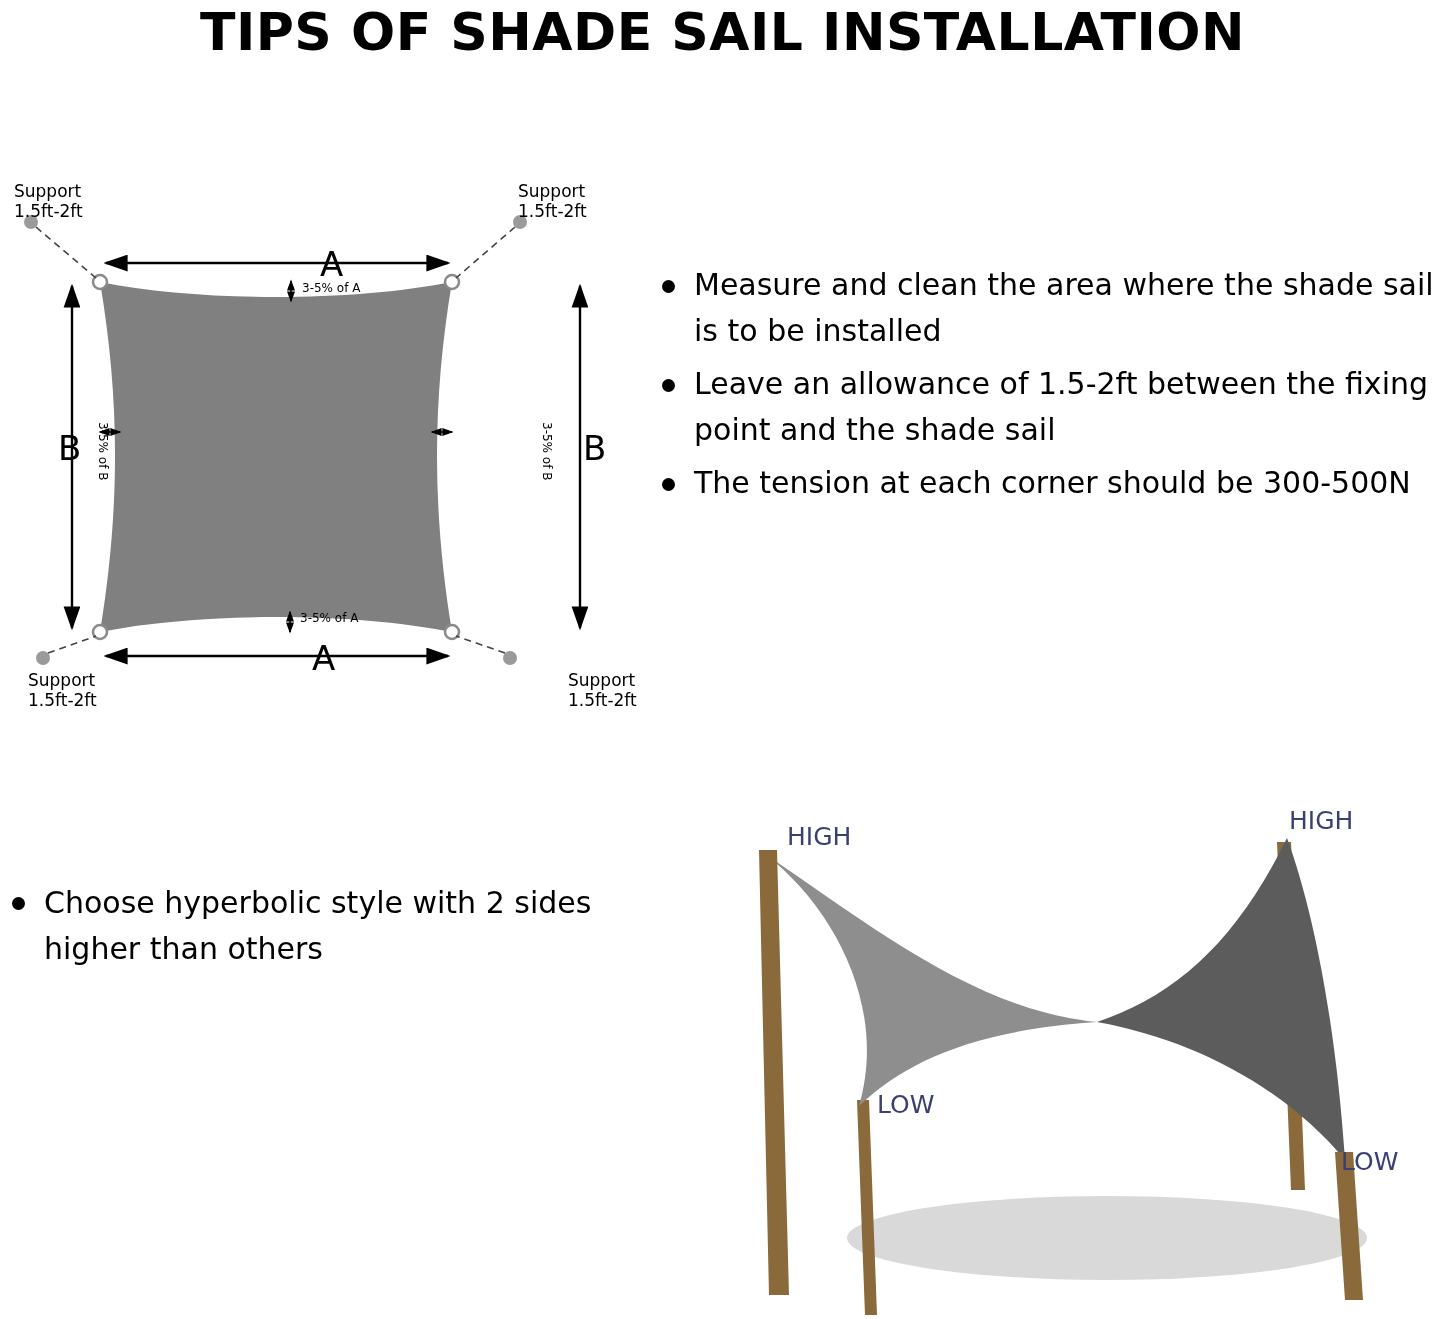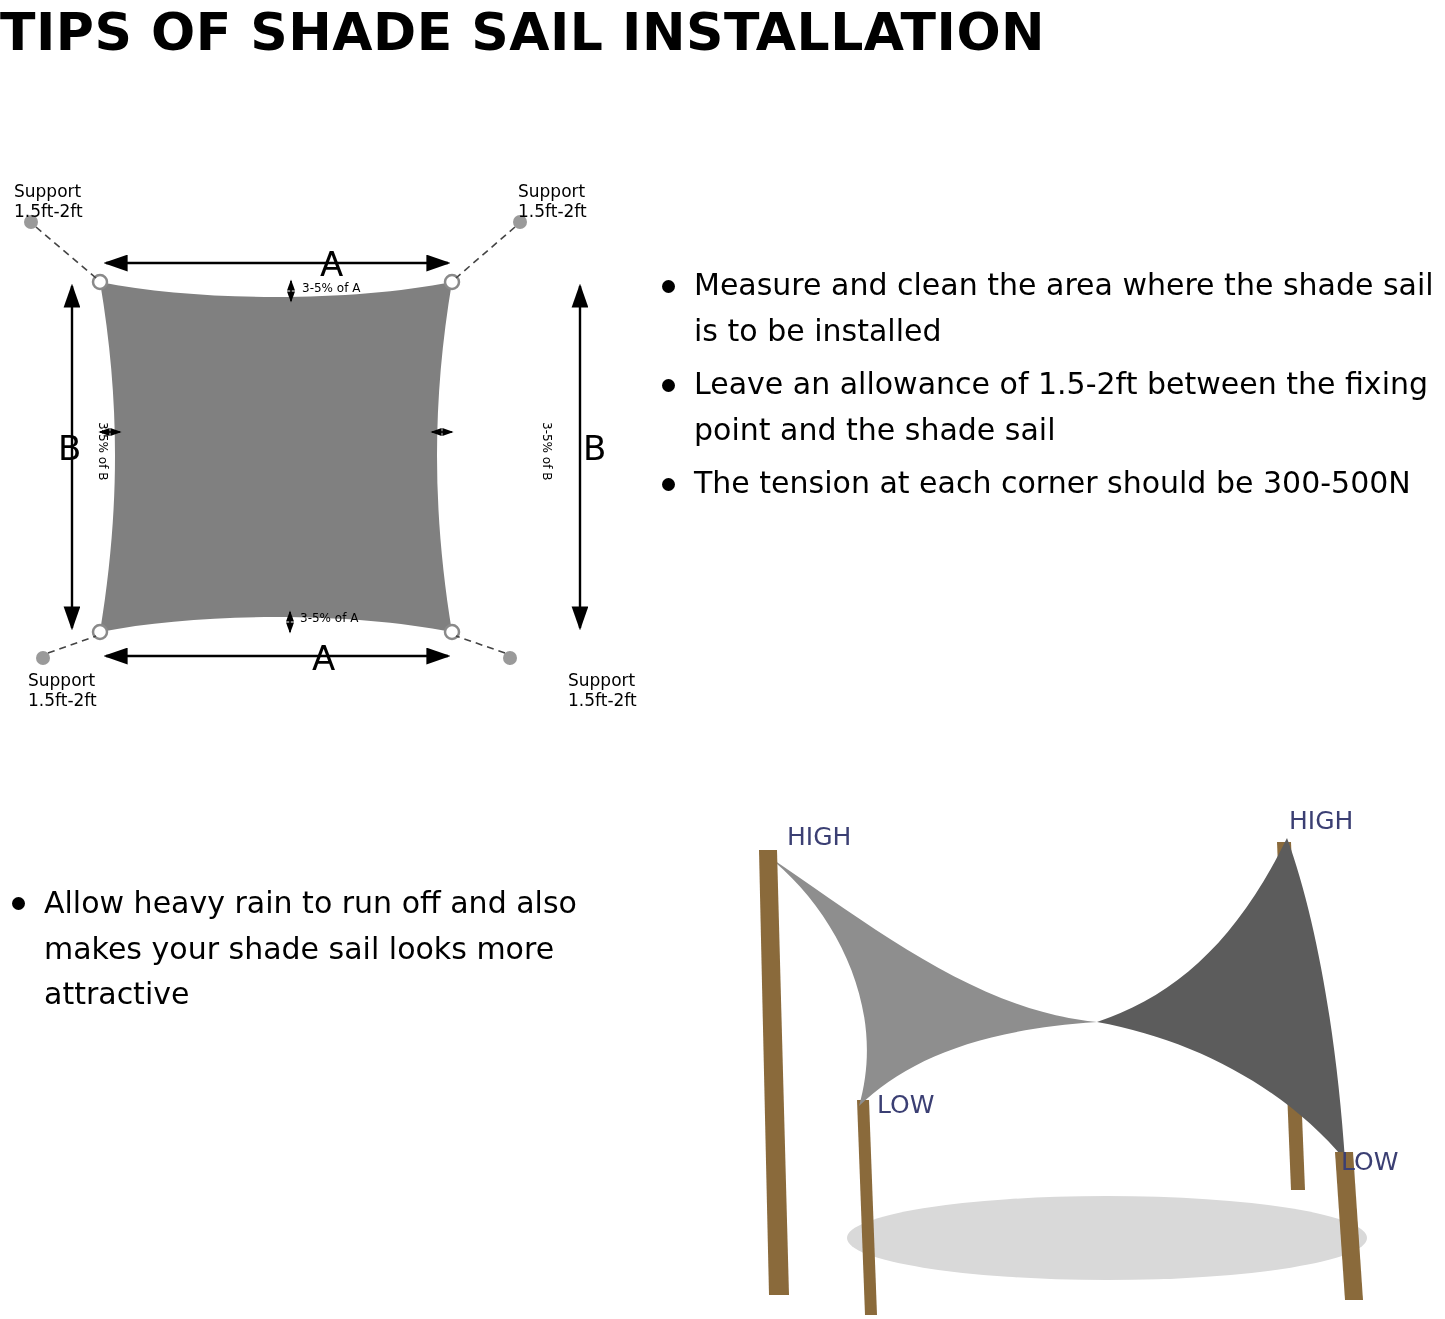--- a/index.html
+++ b/index.html
@@ -15,21 +15,21 @@
     color: #000000;
     overflow: hidden;
   }
 
   
   .title {
     position: absolute;
     top: 2px;
     left: 0;
     width: 1445px;
-    text-align: left;
+    text-align: center;
     font-family: "DejaVu Sans", sans-serif;
     font-weight: bold;
     font-size: 52px;
     letter-spacing: 0.5px;
     white-space: nowrap;
   }
 
   
   .diagram-top {
     position: absolute;
@@ -231,21 +231,21 @@
   <div class="pct pct-b-right">3-5% of B</div>
 </div>
 
 <ul class="bullets bullets-right">
   <li>Measure and clean the area where the shade sail is to be installed</li>
   <li>Leave an allowance of 1.5-2ft between the fixing point and the shade sail</li>
   <li>The tension at each corner should be 300-500N</li>
 </ul>
 
 <ul class="bullets bullets-left">
-  <li>Allow heavy rain to run off and also makes your shade sail looks more attractive</li>
+  <li>Choose hyperbolic style with 2 sides higher than others</li>
 </ul>
 
 <div class="diagram-bottom">
   <svg width="805" height="559" viewBox="0 0 805 559" xmlns="http://www.w3.org/2000/svg">
 
     <ellipse cx="430" cy="478" rx="260" ry="42" fill="#d9d9d9"></ellipse>
 
     <polygon points="600,82 614,82 628,430 614,430" fill="#8a6a3b"></polygon>
     <polygon points="180,340 192,340 200,555 188,555" fill="#8a6a3b"></polygon>
 

